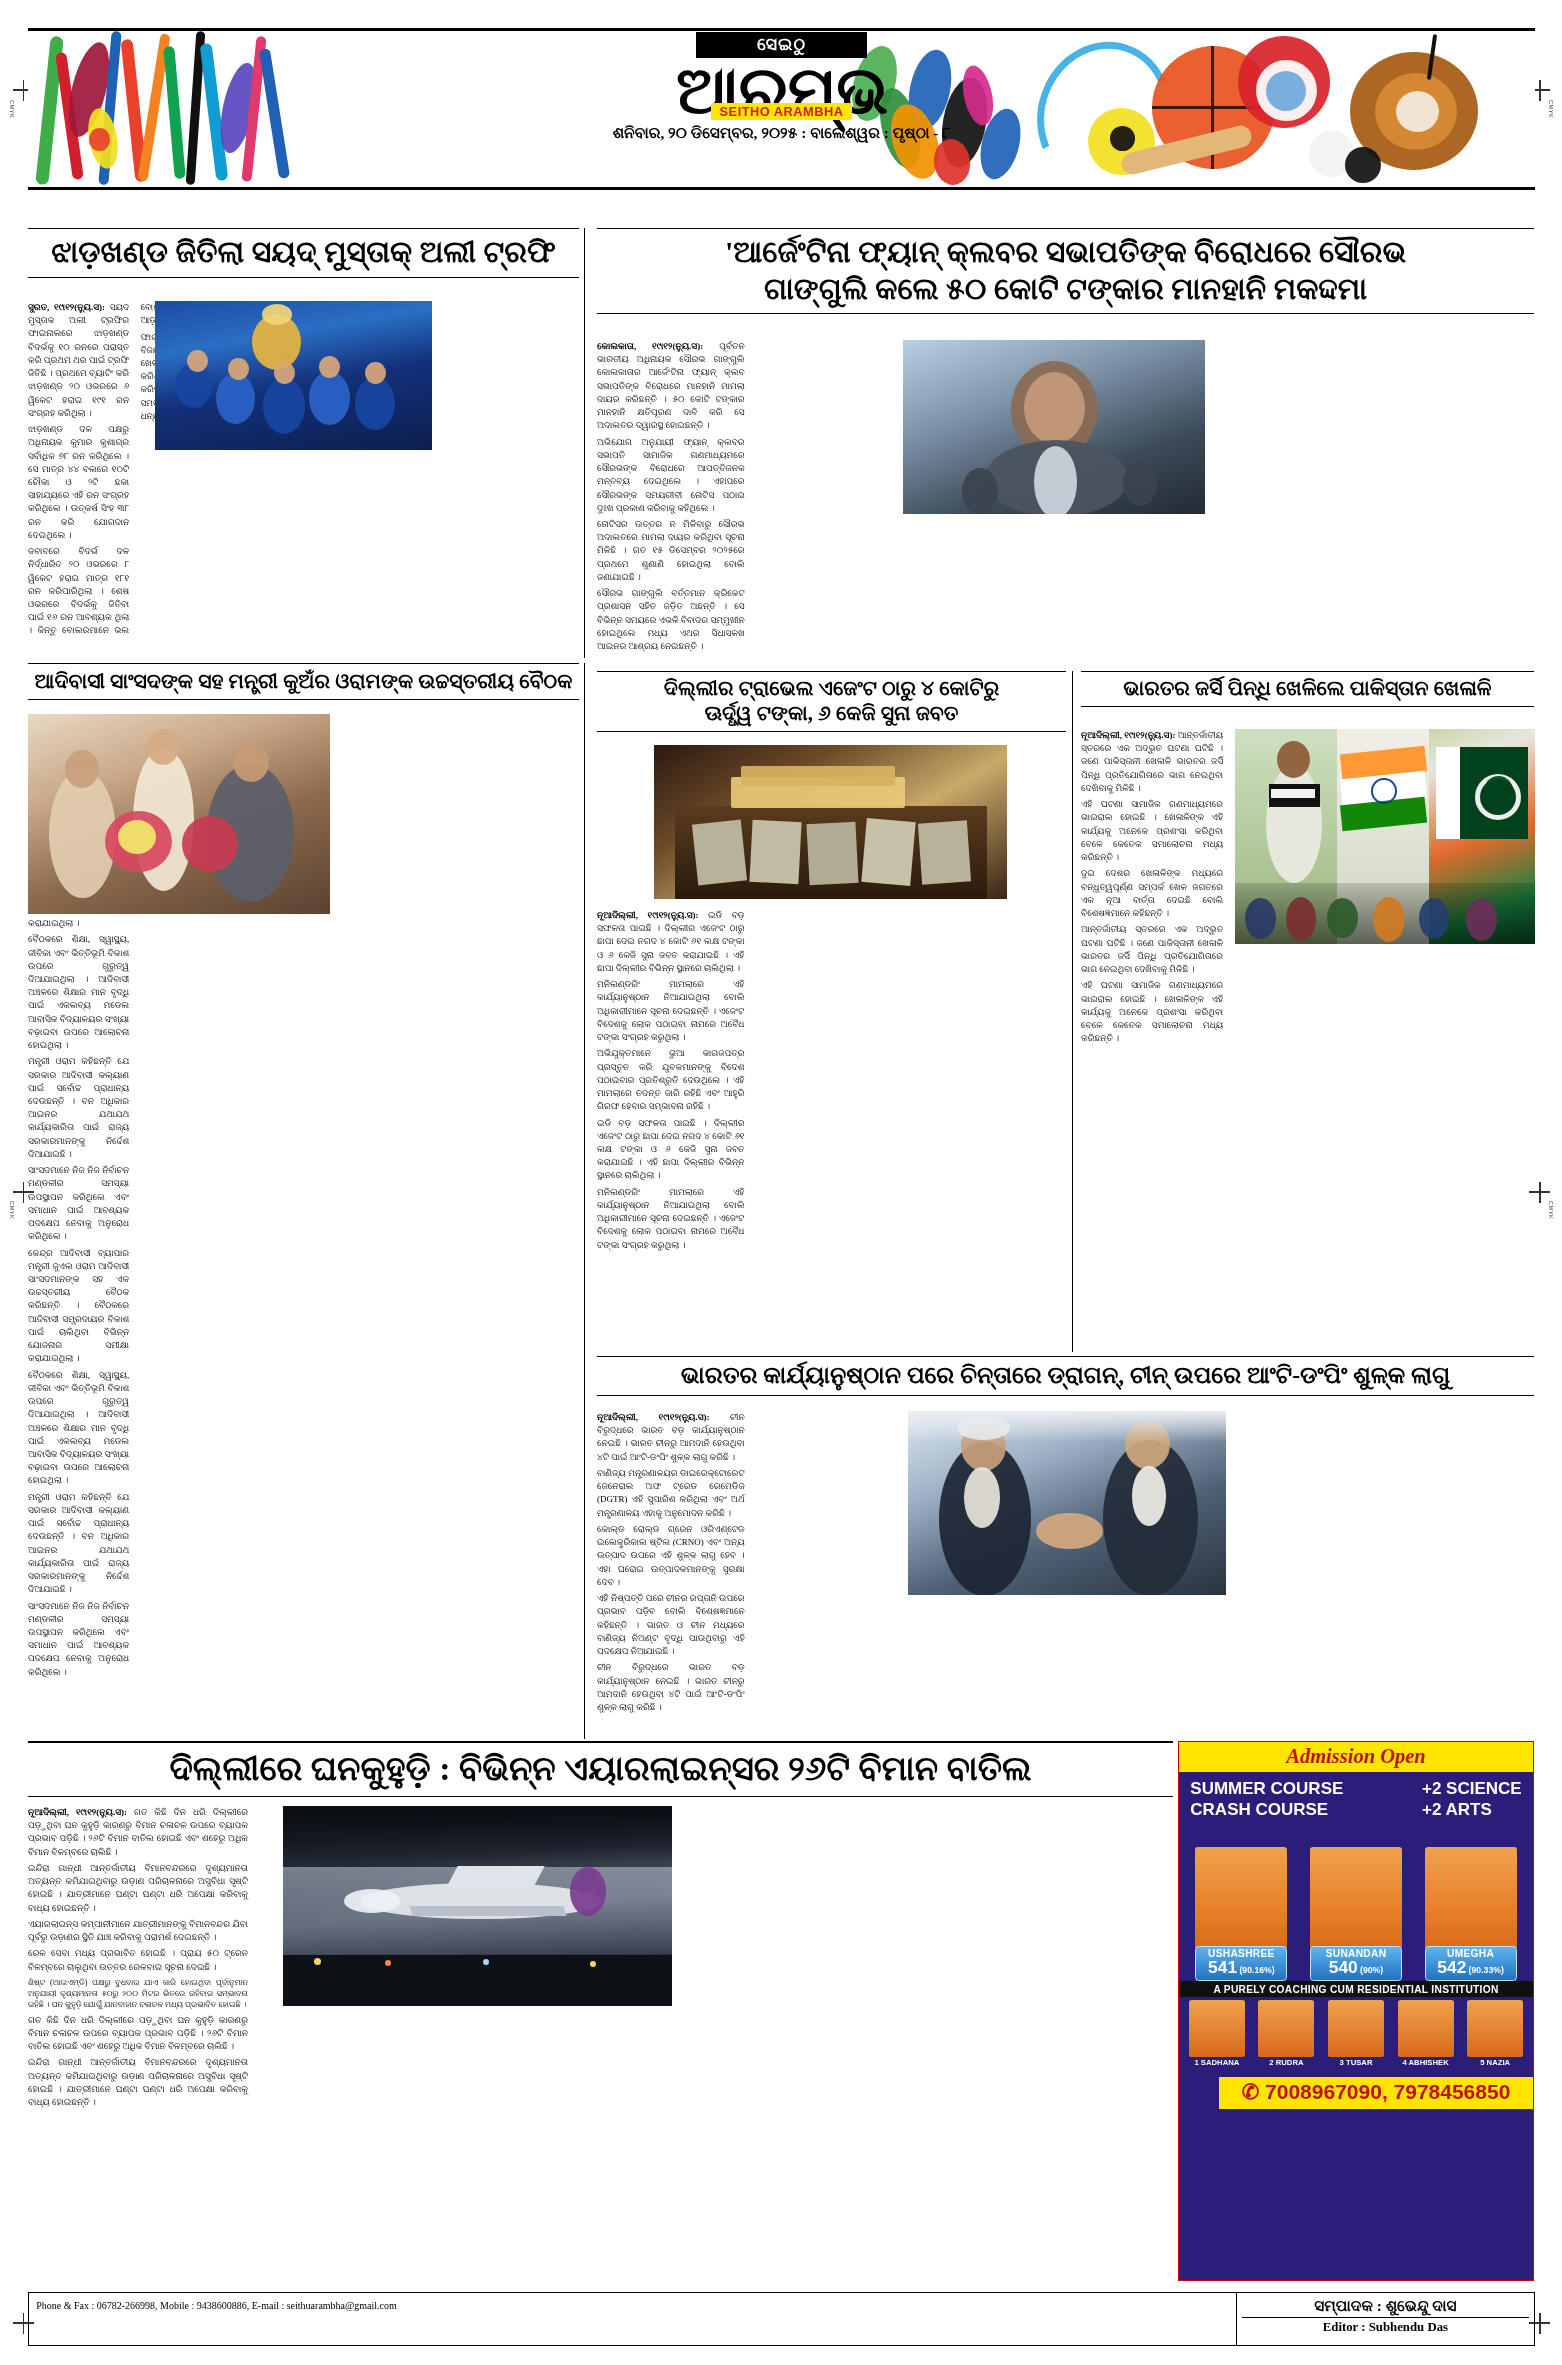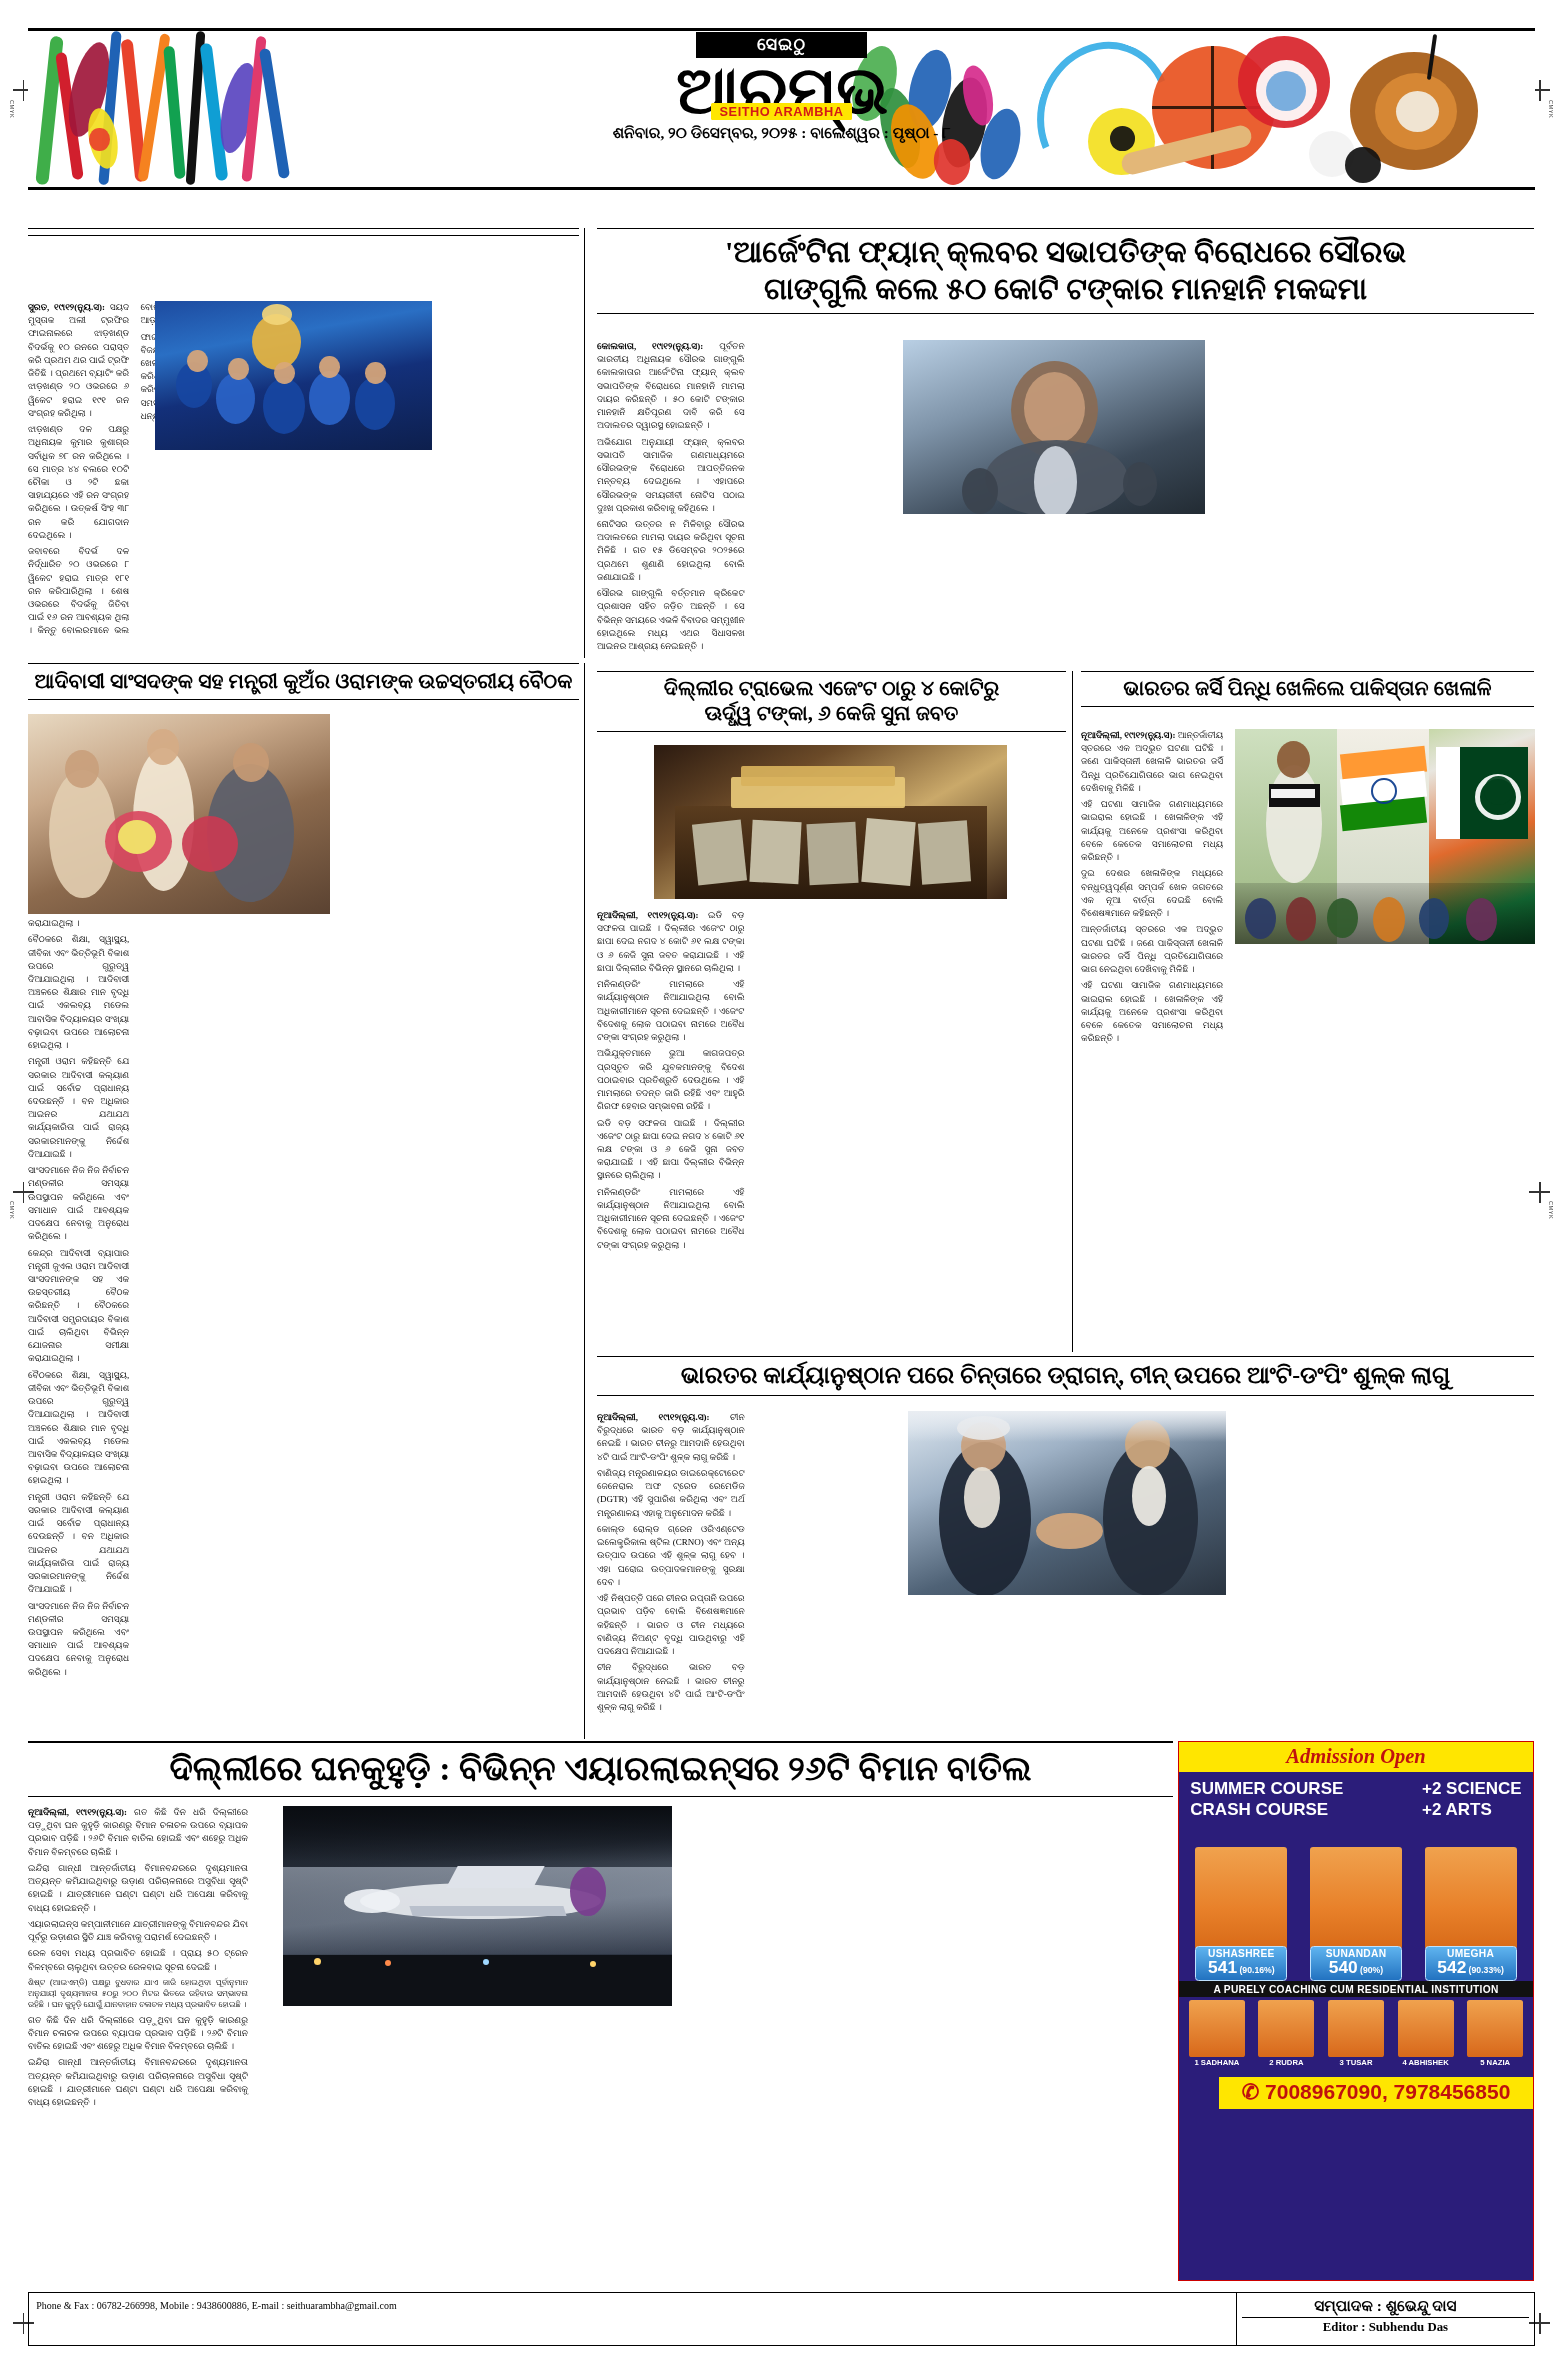--- a/index.html
+++ b/index.html
@@ -161,20 +161,21 @@
     <div class="mh-center">
       <div class="mh-kicker">ସେଇଠୁ</div>
       <div class="mh-title">ଆରମ୍ଭ</div>
       <div class="mh-badge">SEITHO ARAMBHA</div>
       <div class="mh-date">ଶନିବାର, ୨୦ ଡିସେମ୍ବର, ୨୦୨୫ : ବାଲେଶ୍ୱର : ପୃଷ୍ଠା - ୮</div>
     </div>
   </div>
 
   <div class="zone" style="left:28px;top:200px;width:551px;">
     <div class="rule" style="margin-bottom:5.1px;"></div>
+    <div class="hl hl-xl">ଝାଡ଼ଖଣ୍ଡ ଜିତିଲା ସୟଦ୍ ମୁସ୍ତାକ୍ ଅଲୀ ଟ୍ରଫି</div>
     <div class="rule-thin" style="margin-top:6.1px;"></div>
   </div>
 
   <div class="zone" style="left:28px;top:273px;width:551px;height:353px;">
     <div class="photo ph-crowd" style="position:absolute;left:127px;top:0;width:277px;height:149px;">
       <div class="blob" style="left:97px;top:13.3px;width:49px;height:56px;background:#e8b53f;"></div>
       <div class="blob" style="left:107px;top:3.1px;width:30px;height:20.5px;background:#f2d57a;"></div>
       <div class="blob" style="left:20.5px;top:61px;width:36px;height:46px;background:#1746a2;"></div>
       <div class="blob" style="left:61px;top:72px;width:39px;height:51px;background:#2a63c7;"></div>
       <div class="blob" style="left:108px;top:77px;width:42px;height:56px;background:#1746a2;"></div>

